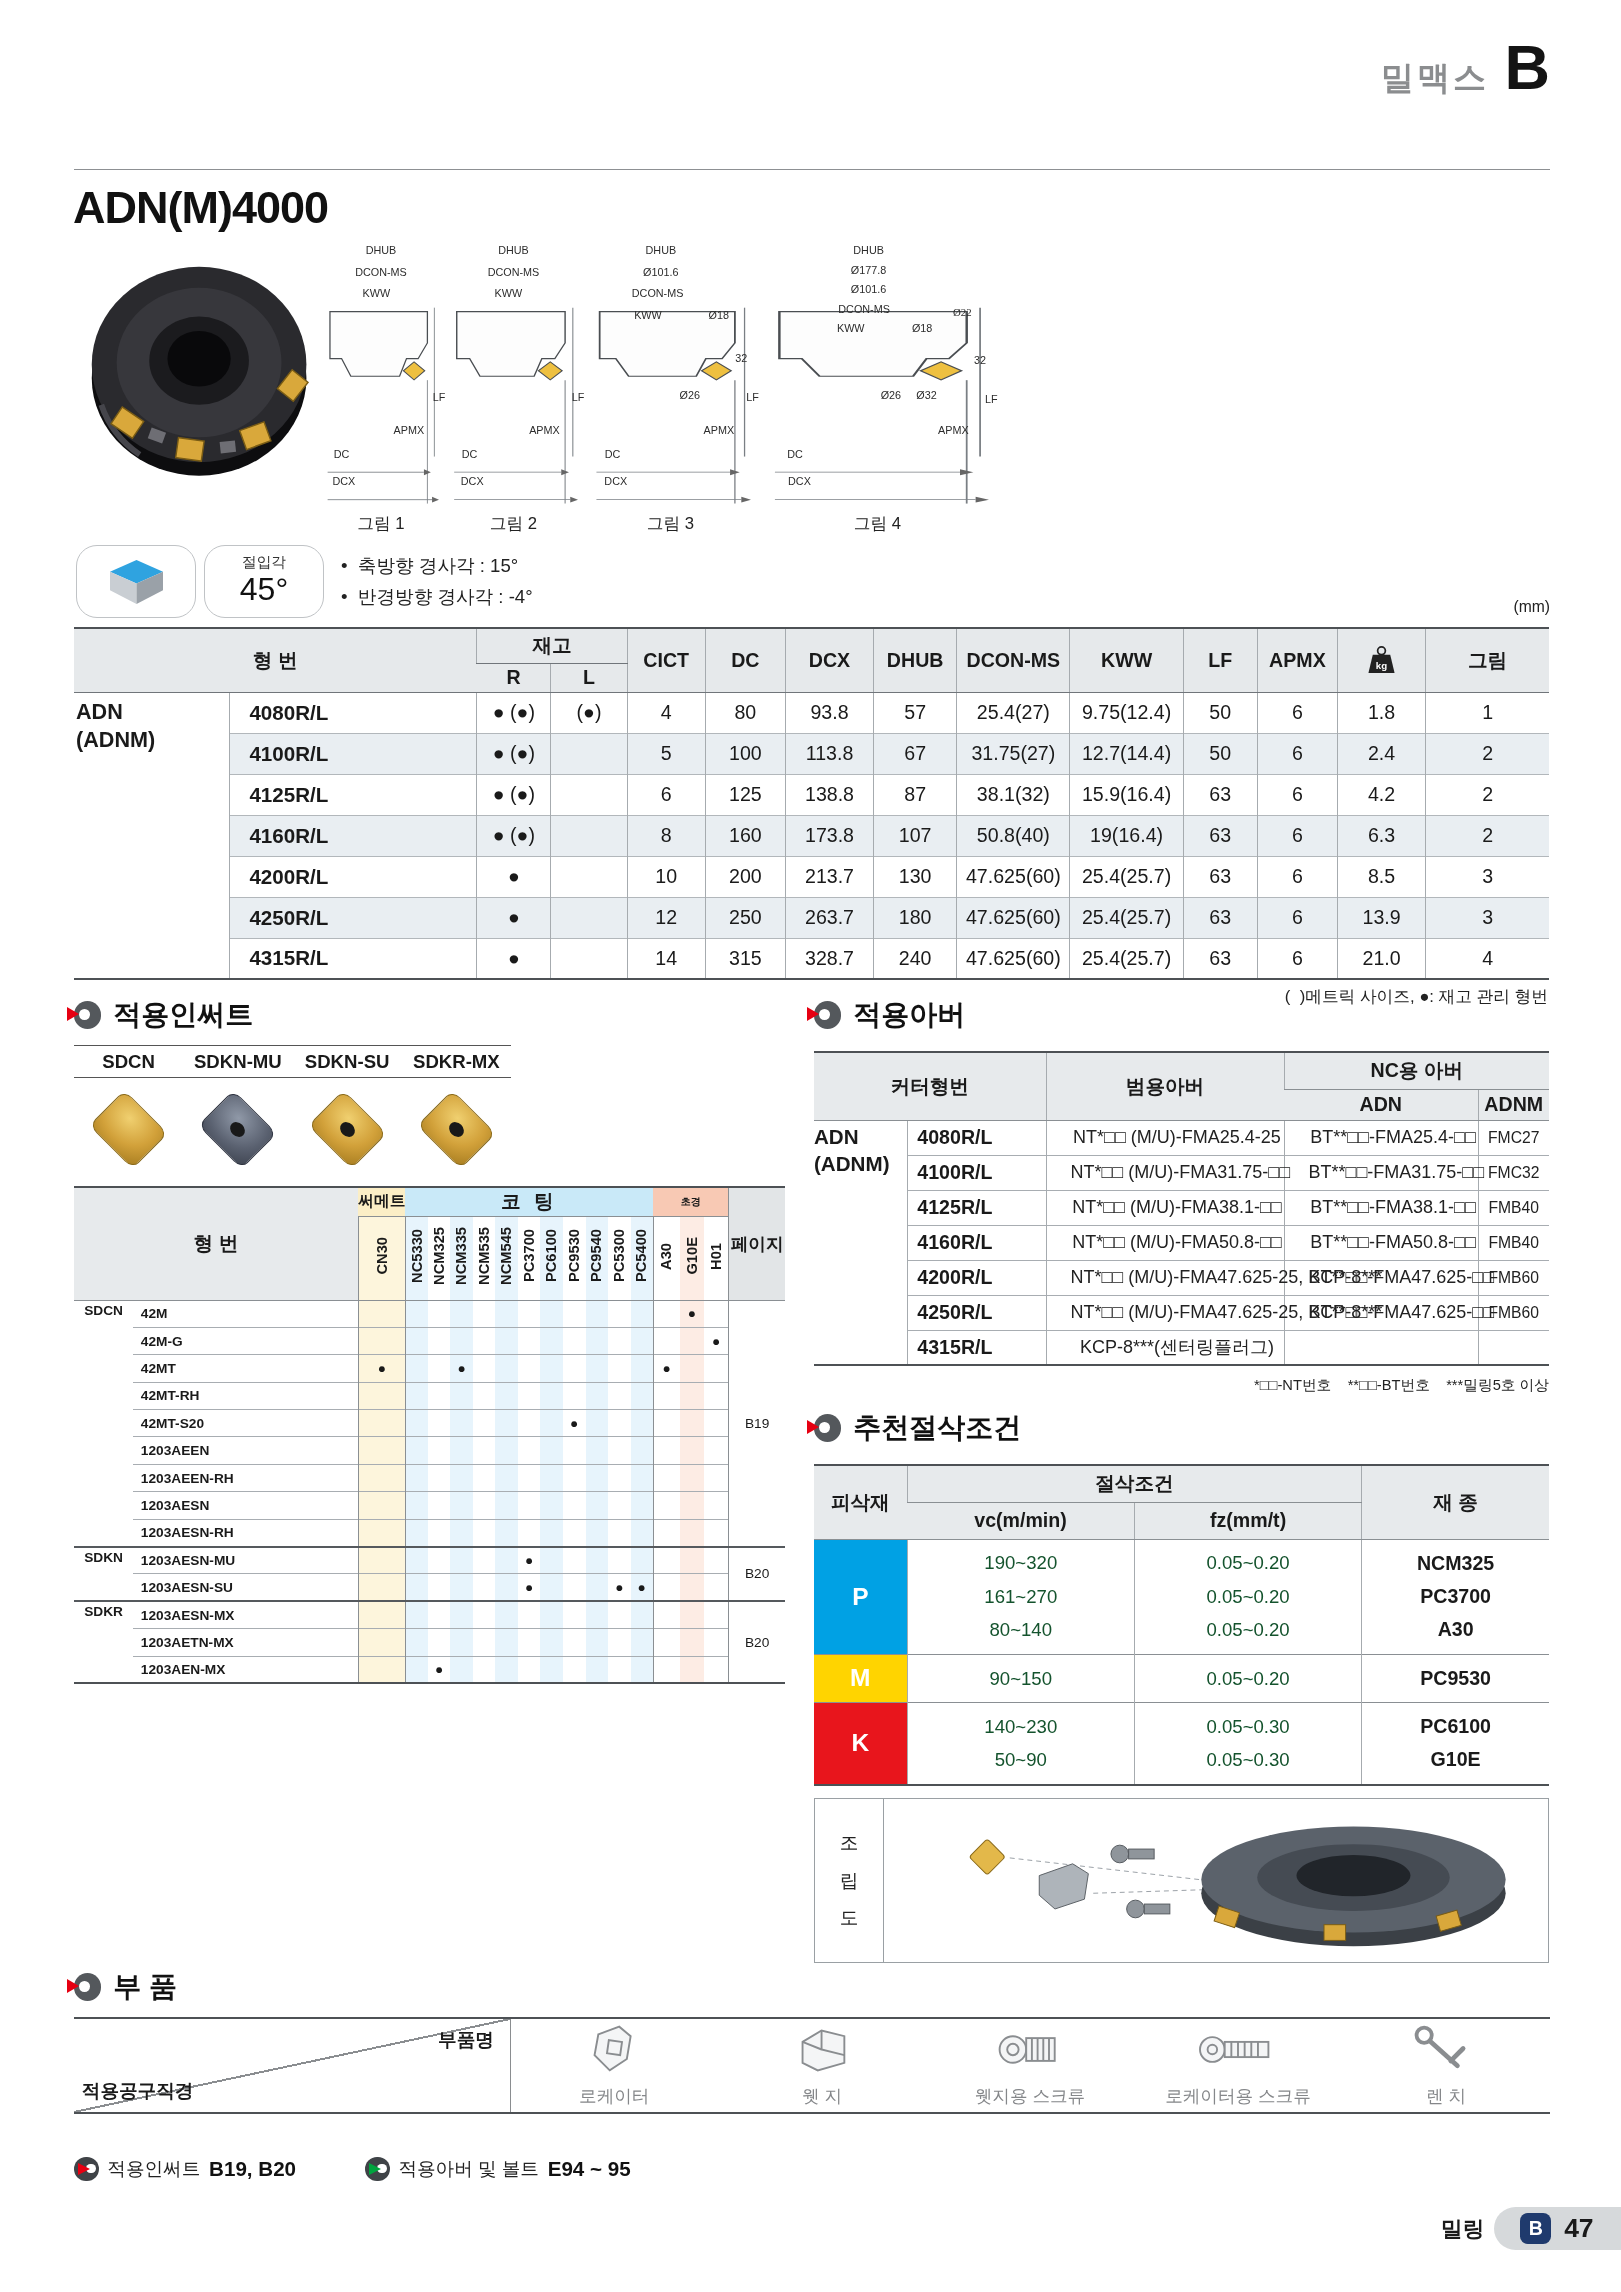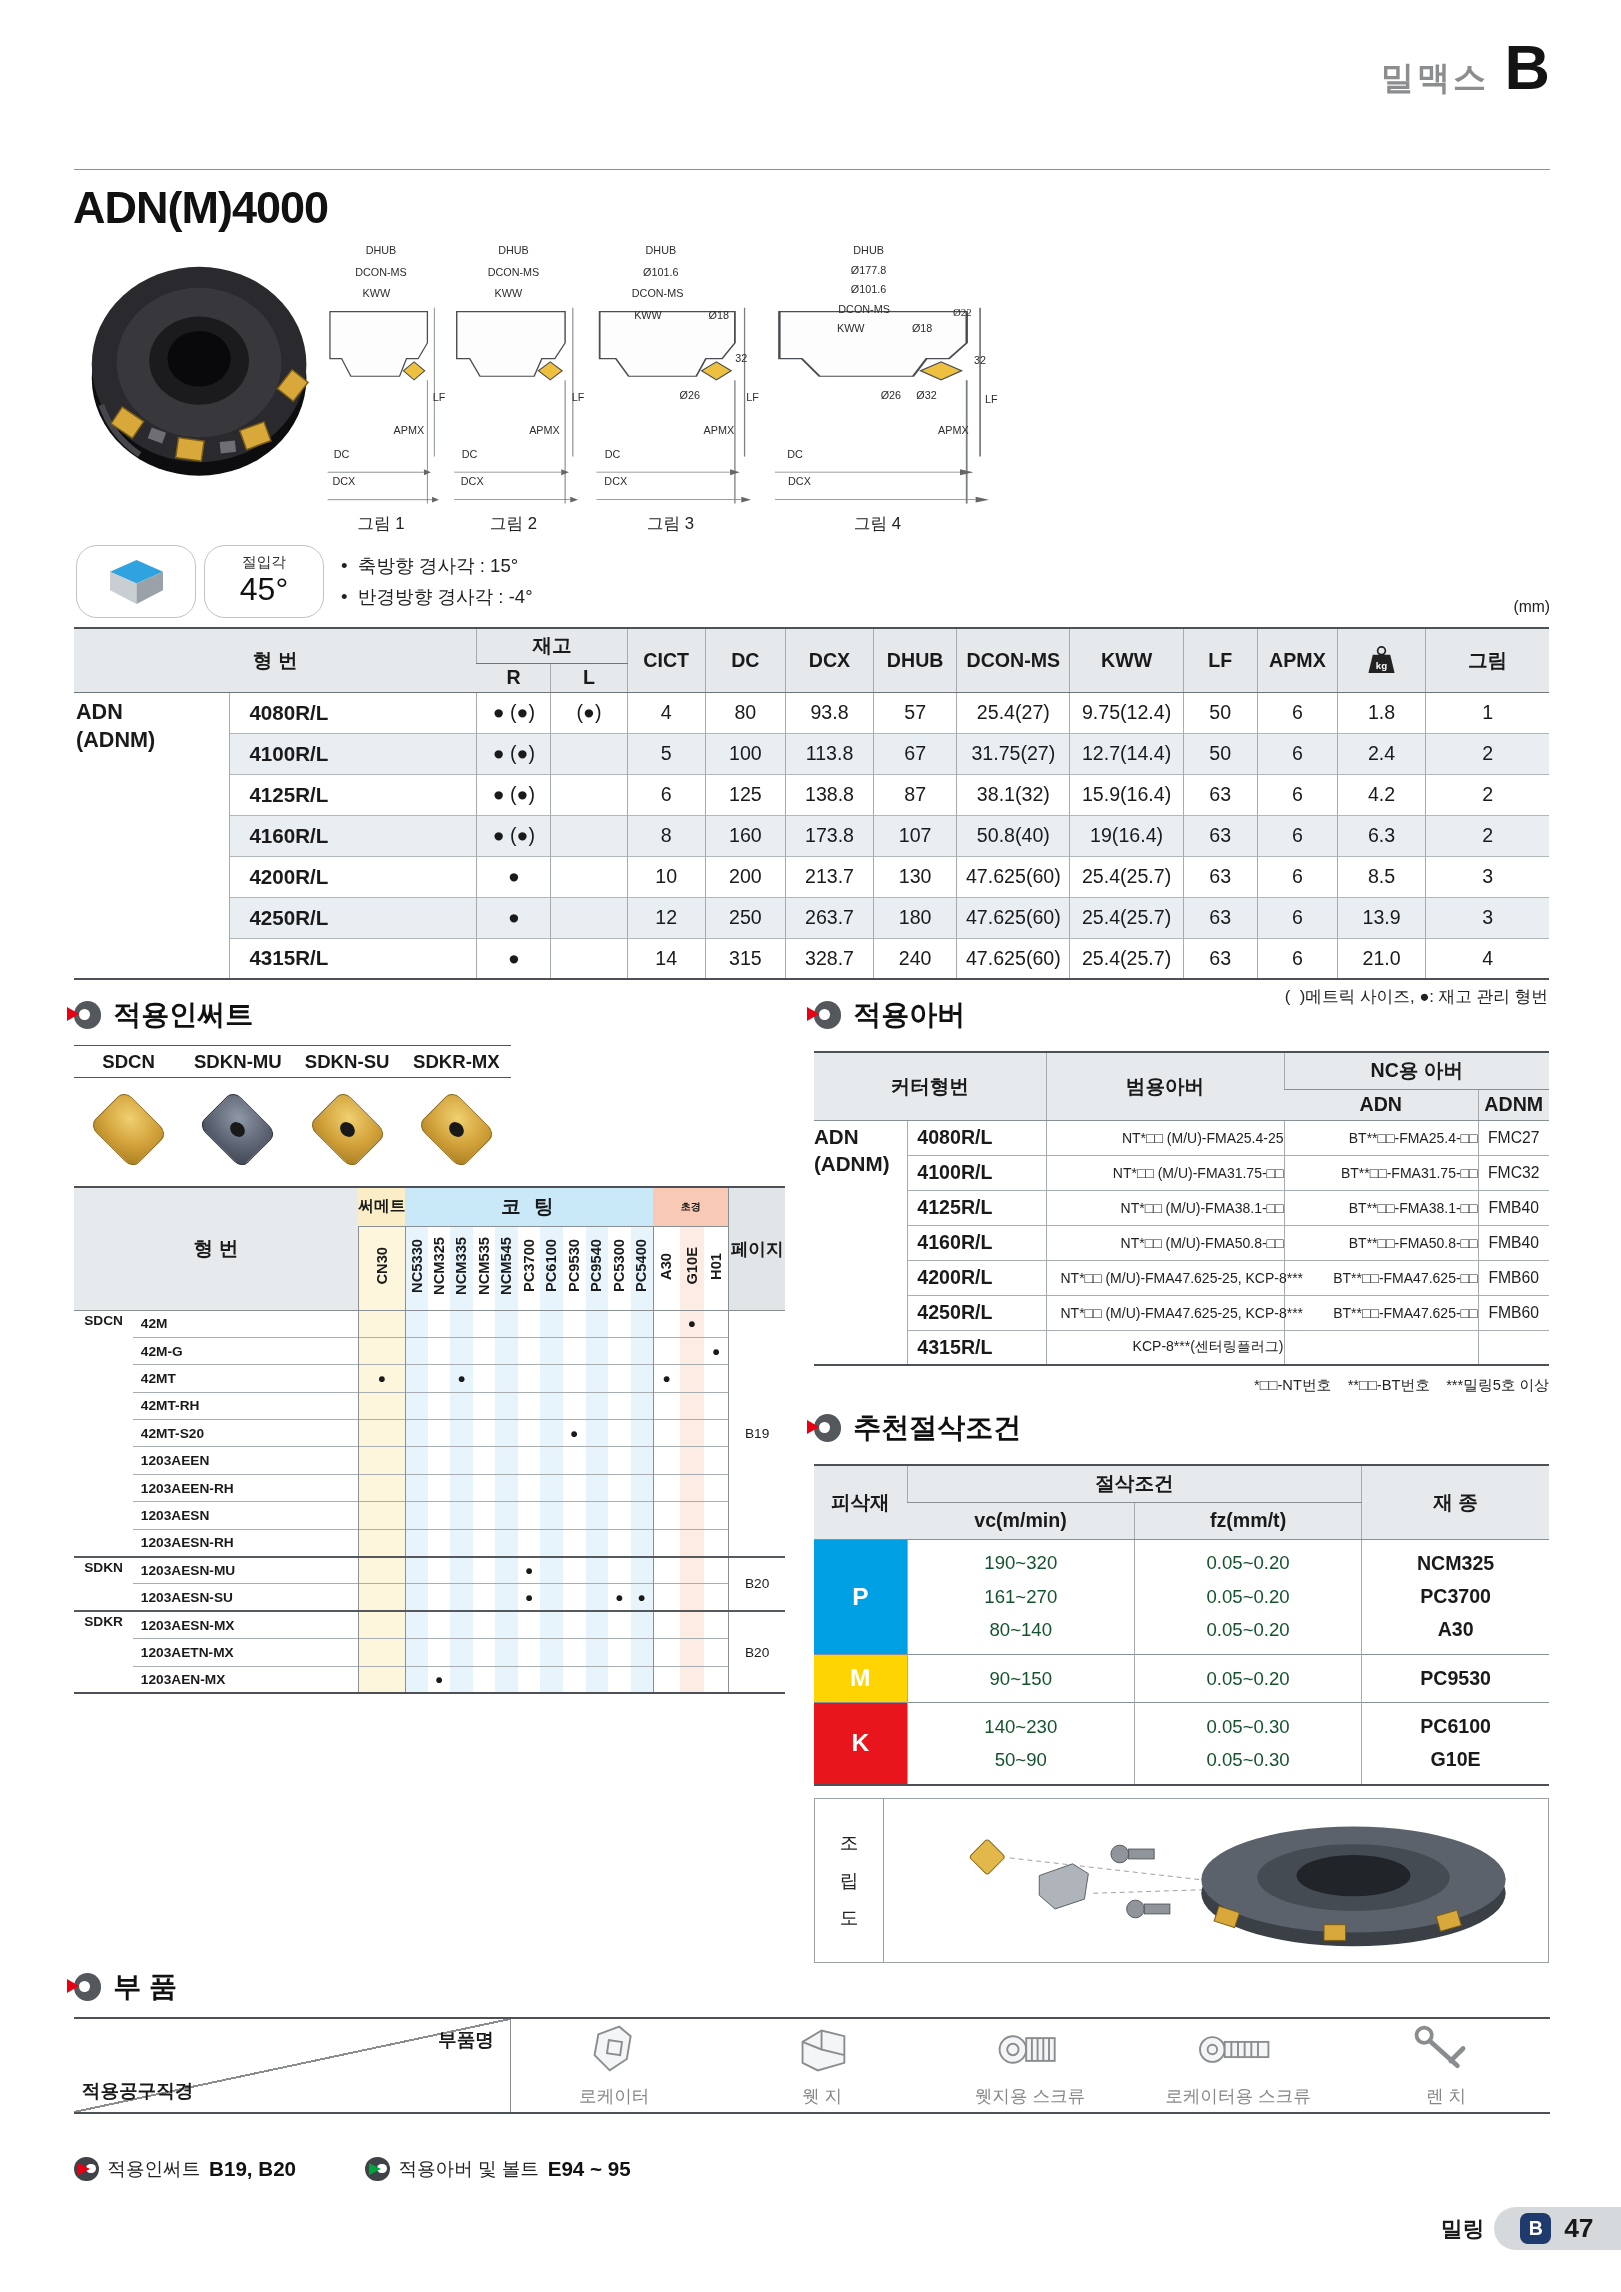--- a/index.html
+++ b/index.html
@@ -54,21 +54,21 @@
   .itype-name{flex:1;text-align:center;font-weight:bold;font-size:18.6px}
   .itype-photos{display:flex;height:102px;align-items:center}
   .itype-photo-cell{flex:1;display:flex;align-items:center;justify-content:center}
   .ins-diamond{width:57px;height:57px;border-radius:9.8px;transform:rotate(45deg) scale(1.08,.88);position:relative;border:1px solid #8a6a1a}
   .gold-insert,.gold-insert-hole{background:radial-gradient(circle at 38% 32%, #f0d070, #d2a13a 55%, #a67c20 100%)}
   .dark-insert-hole{background:radial-gradient(circle at 38% 32%, #9099a8, #5a6170 60%, #3e4450 100%);border-color:#2e3340}
   .gold-insert-hole::after,.dark-insert-hole::after{content:"";position:absolute;inset:0;margin:auto;width:15.7px;height:15.7px;border-radius:50%;background:#191919}
   
   .insert-matrix{position:absolute;left:74px;top:1186px;width:711px;table-layout:fixed;border-top:2px solid #4d5155;border-bottom:2px solid #4d5155}
   .insert-matrix th{border-bottom:1px solid #8a8f93;font-weight:bold;text-align:center}
-  .insert-matrix thead tr:first-child th{height:39px}
+  .insert-matrix thead tr:first-child th{height:29px}
   .mx-model-h{background:#e7eaec;font-size:19.6px}
   .mx-cermet-h{background:#fbeec6;font-size:15.7px}
   .mx-coat-h{background:#c9e9f8;font-size:19.6px;letter-spacing:3.9px}
   .mx-carb-h{background:#f8c9b4;font-size:10px}
   .mx-page-h{background:#e2e5e7;font-size:17.6px;border-left:1px solid #8a8f93}
   .insert-matrix th.rot{height:84px;vertical-align:middle;padding:2px 0}
   .vtext{writing-mode:vertical-rl;transform:rotate(180deg);font-size:14.7px;font-weight:bold;letter-spacing:0;display:inline-block;line-height:1}
   .insert-matrix tbody td{height:27.4px;font-size:13.7px;text-align:center;border-top:1px solid #a8adb2}
   .insert-matrix tbody tr:first-child td{border-top:none}
   .insert-matrix tbody tr.grp-first:not(:first-child) td{border-top:2px solid #55595d}
@@ -82,21 +82,21 @@
   
   .arbors-table{position:absolute;left:814px;top:1051px;width:735px;table-layout:fixed;border-top:2px solid #4d5155;border-bottom:2px solid #4d5155}
   .arbors-table th{background:#e7eaec;font-weight:bold;font-size:19.6px;border-left:1px solid #a6abaf;border-bottom:1px solid #8a8f93;text-align:center}
   .arbors-table th:first-child{border-left:none}
   .arbors-table thead tr:first-child th{height:37px}
   .arbors-table thead tr+tr th{height:31px}
   .arbors-table tbody td{height:35px;border-left:1px solid #a6abaf;border-top:1px solid #a8adb2}
   .arbors-table tbody tr:first-child td{border-top:none}
   .arbors-table .group-cell{border-left:none;text-align:left;vertical-align:top;padding-top:3.9px;font-weight:bold;font-size:20.6px;line-height:1.3}
   .arbors-table .model-cell{text-align:left;padding-left:9.8px;font-weight:bold;font-size:19.6px}
-  .arb-univ,.arb-adn{font-size:14px;text-align:right;padding-left:14px;white-space:nowrap;color:#222}
+  .arb-univ,.arb-adn{font-size:18px;text-align:center;padding-left:24px;white-space:nowrap;color:#222}
   .arb-adnm{font-size:15.7px;text-align:center;color:#222}
   .arbors-footnote{position:absolute;left:814px;top:1376px;width:735px;text-align:right;font-size:14.7px;color:#222;white-space:pre}
   
   .cutting-table{position:absolute;left:814px;top:1464px;width:735px;table-layout:fixed;border-top:2px solid #4d5155;border-bottom:2px solid #4d5155}
   .cutting-table th{background:#e7eaec;font-weight:bold;font-size:19.6px;border-left:1px solid #a6abaf;border-bottom:1px solid #8a8f93;height:37px;text-align:center}
   .cutting-table th:first-child{border-left:none}
   .cutting-table tbody td{border-left:1px solid #a6abaf;border-top:1px solid #8a8f93;text-align:center}
   .cutting-table tbody td:first-child{border-left:none}
   .cut-class{font-size:24.5px;font-weight:800;color:#fff}
   .cut-val{font-size:18.6px;white-space:pre-line;line-height:1.8;padding:6.9px 0;color:#14532d}

